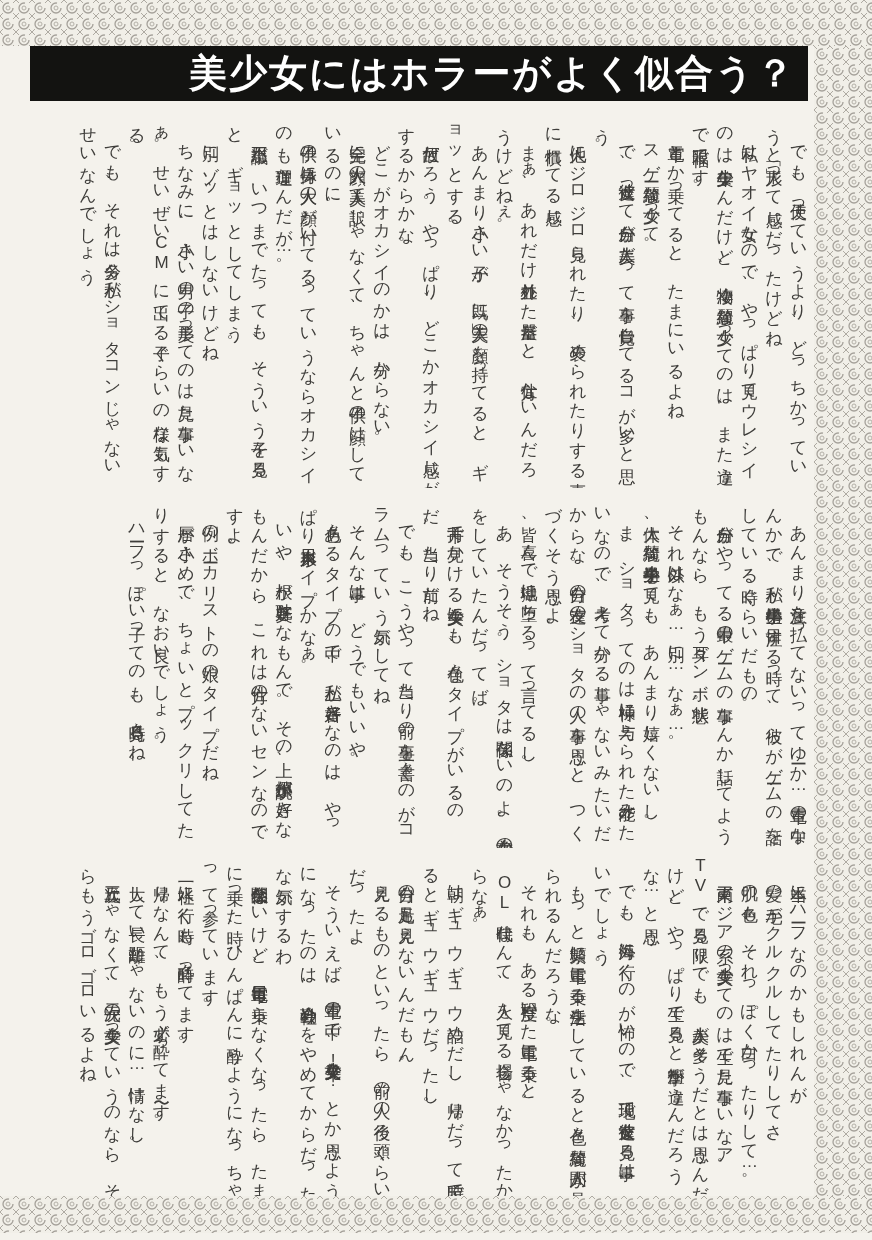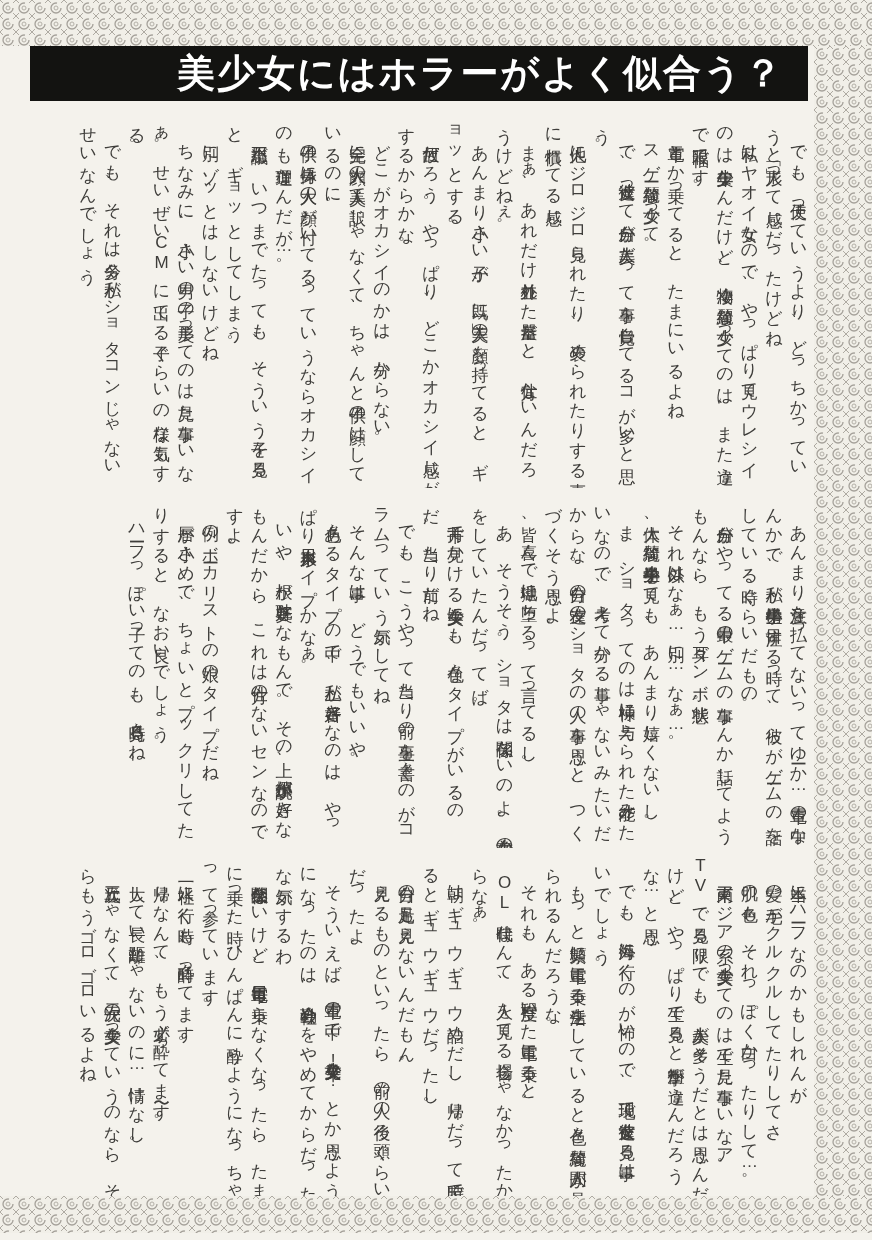--- a/index.html
+++ b/index.html
@@ -26,21 +26,21 @@
     position: absolute;
     left: 30px;
     top: 46px;
     width: 778px;
     height: 55px;
     background: #131311;
     display: flex;
     align-items: center;
     justify-content: flex-end;
     box-sizing: border-box;
-    padding-right: 24px;
+    padding-right: 12px;
   }
   .title-banner .title-text {
     color: #ffffff;
     font-size: 38px;
     font-weight: bold;
     letter-spacing: 2px;
     white-space: nowrap;
     font-family: "Liberation Sans", "DejaVu Sans", sans-serif;
   }
 

